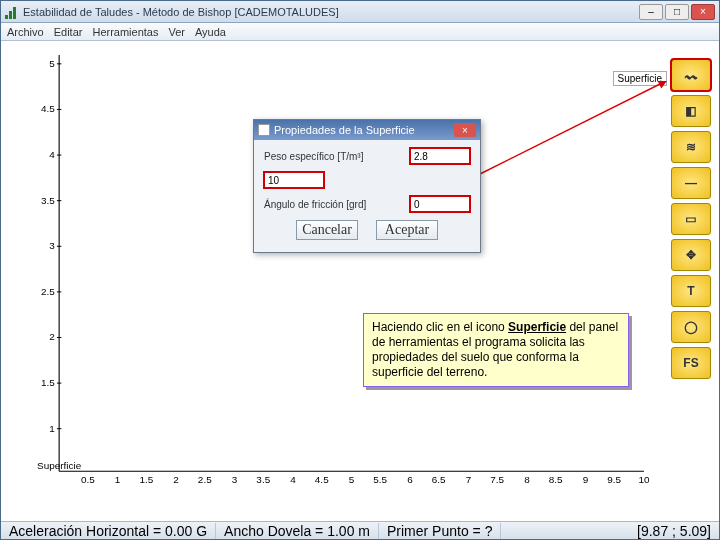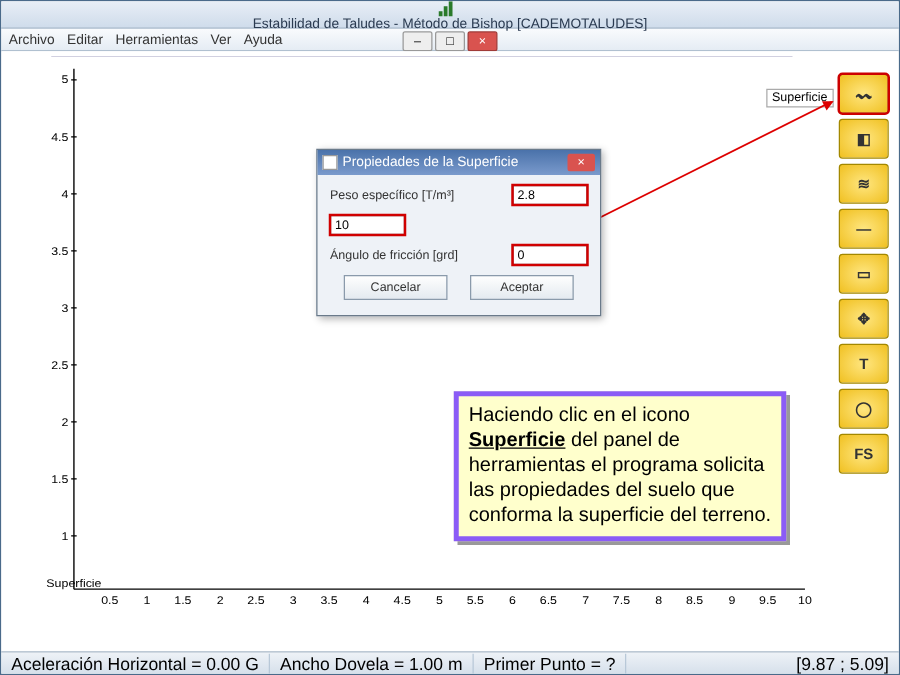--- a/index.html
+++ b/index.html
@@ -1,18 +1,18 @@
 <!DOCTYPE html>
 <html><head>
 <meta charset="utf-8">
 <style>
   * { box-sizing: border-box; }
   html, body { margin:0; padding:0; font-family: Tahoma, Arial, sans-serif; font-size:11px; }
   .app-window { width:720px; height:540px; background:#fff; border:1px solid #4a6a8a; position:relative; overflow:hidden; }
-  .titlebar { height:22px; background:linear-gradient(#e8eef6,#cfdceb); display:flex; align-items:center; padding:0 4px; border-bottom:1px solid #8ea5bd;flex-direction:column; }
+  .titlebar { height:22px; background:linear-gradient(#e8eef6,#cfdceb); display:flex; align-items:center; padding:0 4px; border-bottom:1px solid #8ea5bd; }
   .titlebar .app-icon { width:14px; height:14px; margin-right:4px; display:flex; align-items:flex-end; gap:1px; }
   .titlebar .app-icon span { display:block; width:3px; background:#2a7a2a; }
   .titlebar .title { flex:1; color:#2a3a50; font-size:11px; }
   .titlebar .winbtns { display:flex; gap:2px; }
   .titlebar .winbtn { width:24px; height:16px; border:1px solid #999; border-radius:2px; background:#eee; display:flex; align-items:center; justify-content:center; font-size:10px; }
   .titlebar .winbtn.close { background:#d9534f; color:#fff; border-color:#a03b38; }
   .menubar { height:18px; background:linear-gradient(#f9fbfd,#e5ecf4); display:flex; align-items:center; gap:10px; padding:0 6px; border-bottom:1px solid #b0c0d0; font-size:11px; color:#333; }
   .menubar span { cursor:default; }
   .client { position:absolute; top:40px; left:0; right:0; bottom:18px; background:#fff; }
   .chart-canvas { position:absolute; left:14px; right:64px; top:4px; bottom:10px; background:#fff; }
@@ -25,23 +25,23 @@
   .dialog { position:absolute; left:252px; top:78px; width:228px; border:1px solid #6a7a8a; background:#eef2f7; box-shadow:2px 2px 6px rgba(0,0,0,.3); }
   .dialog-title { height:20px; background:linear-gradient(#4a72aa,#7a9acc); color:#fff; display:flex; align-items:center; padding:0 4px; font-size:11px;justify-content:center; }
   .dialog-title .d-icon { width:12px; height:12px; background:#fff; margin-right:4px; border:1px solid #999; }
   .dialog-title .d-close { margin-left:auto; width:22px; height:14px; background:#d9534f; color:#fff; display:flex; align-items:center; justify-content:center; font-size:10px; border-radius:2px; }
   .dialog-body { padding:8px 10px 12px 10px; font-size:10px; color:#333; }
   .dialog-instr { margin-bottom:10px; line-height:1.2; }
   .field-row { display:flex; align-items:center; margin-bottom:8px; }
   .field-row label { flex:1; white-space:nowrap; }
   .field-row input { width:60px; height:16px; border:1px solid #7a8a9a; outline:2px solid #d00000; outline-offset:-1px; padding:0 3px; font-size:10px; background:#fff; }
   .dialog-btns { display:flex; justify-content:center; gap:18px; margin-top:8px; }
-  .dlg-btn { width:83px; height:20px; border:1px solid #8a9aab; background:linear-gradient(#fefefe,#e4eaf0); font-size:10px; display:flex; align-items:center; justify-content:center; }
+  .dlg-btn { width:62px; height:20px; border:1px solid #8a9aab; background:linear-gradient(#fefefe,#e4eaf0); font-size:14px; display:flex; align-items:center; justify-content:center;font-family:Liberation Serif, serif; }
   .arrow-svg { position:absolute; left:470px; top:40px; width:210px; height:110px; pointer-events:none; }
-  .callout { position:absolute; left:362px; top:272px; width:266px; background:#ffffcc; border:4px solid #8b5cf6; padding:6px 8px; font-size:16px; line-height:1.25; box-shadow:3px 3px 0 rgba(0,0,0,.4); }
+  .callout { position:absolute; left:362px; top:272px; width:266px; background:#ffffcc; border:1px solid #8b5cf6; padding:6px 8px; font-size:12px; line-height:1.25; box-shadow:3px 3px 0 rgba(0,0,0,.4); }
   .callout .bold { font-weight:bold; text-decoration:underline; }
   .statusbar { position:absolute; left:0; right:0; bottom:0; height:18px; background:linear-gradient(#eef2f7,#d6e0eb); border-top:1px solid #a8b8c8; display:flex; align-items:center; font-size:14px; }
   .statusbar .cell { padding:0 8px; border-right:1px solid #b8c8d8; white-space:nowrap; }
   .statusbar .spacer { flex:1; }
 </style>
 </head>
 <body>
 
 <div class="app-window">
 

